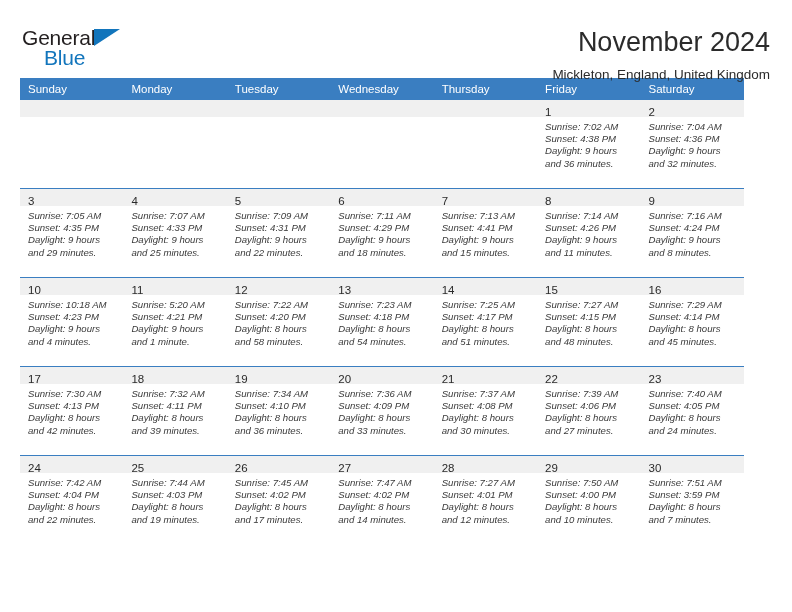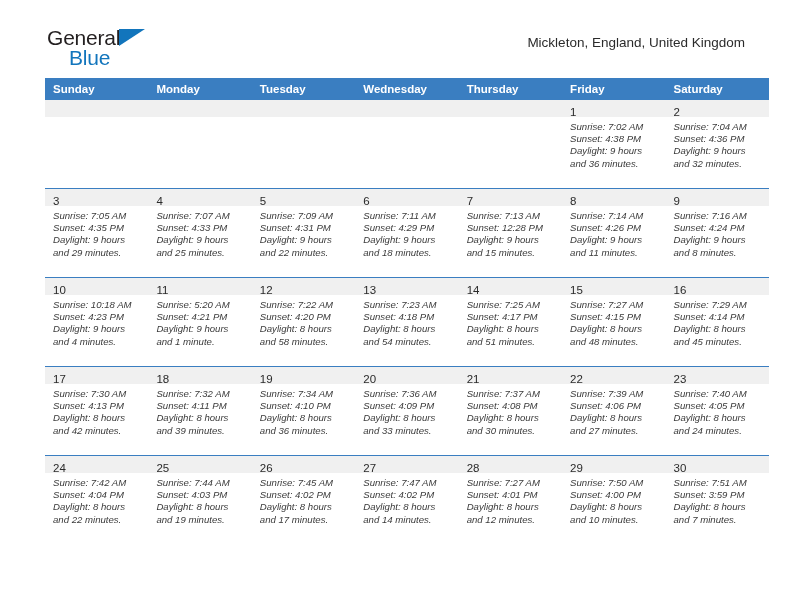--- a/index.html
+++ b/index.html
@@ -12,21 +12,21 @@
     background: #ffffff;
     font-family: "Liberation Sans", sans-serif;
     color: #2a2a2a;
     overflow: hidden;
   }
   .page {
     position: relative;
     width: 792px;
     height: 612px;
     box-sizing: border-box;
-    padding: 0 45px;
+    padding: 0 20px;
   }
 
   
   .header {
     display: flex;
     align-items: flex-start;
     justify-content: space-between;
     padding-top: 26px;
     height: 72px;
     box-sizing: border-box;
@@ -87,21 +87,21 @@
   .calendar {
     width: 724px;
     border-collapse: collapse;
     table-layout: fixed;
     margin-top: 6px;
   }
   .calendar th {
     background: #3a7ec1;
     color: #ffffff;
     font-size: 11.5px;
-    font-weight: bold;
+    font-weight: normal;
     text-align: left;
     padding: 5px 0 5px 8px;
     height: 11px;
     border: none;
   }
   .calendar td {
     vertical-align: top;
     padding: 0;
     border: none;
     border-top: 1px solid #3a7ec1;
@@ -143,20 +143,21 @@
 
   <div class="header">
 
     <div class="logo">
       <span class="logo-general">General</span>
       <span class="logo-tri"></span>
       <span class="logo-blue">Blue</span>
     </div>
 
     <div class="title-block">
+      <h1 class="cal-title">November 2024</h1>
       <h2 class="cal-subtitle">Mickleton, England, United Kingdom</h2>
     </div>
 
   </div>
 
   <table class="calendar">
     <thead>
       <tr>
         <th>Sunday</th>
         <th>Monday</th>
@@ -242,21 +243,21 @@
               <div>Sunrise: 7:11 AM</div>
               <div>Sunset: 4:29 PM</div>
               <div>Daylight: 9 hours</div>
               <div>and 18 minutes.</div>
             </div>
           </td>
           <td>
             <div class="daynum-band"><span class="daynum">7</span></div>
             <div class="cell-body">
               <div>Sunrise: 7:13 AM</div>
-              <div>Sunset: 12:28 PM</div>
+              <div>Sunset: 4:41 PM</div>
               <div>Daylight: 9 hours</div>
               <div>and 15 minutes.</div>
             </div>
           </td>
           <td>
             <div class="daynum-band"><span class="daynum">8</span></div>
             <div class="cell-body">
               <div>Sunrise: 7:14 AM</div>
               <div>Sunset: 4:26 PM</div>
               <div>Daylight: 9 hours</div>

